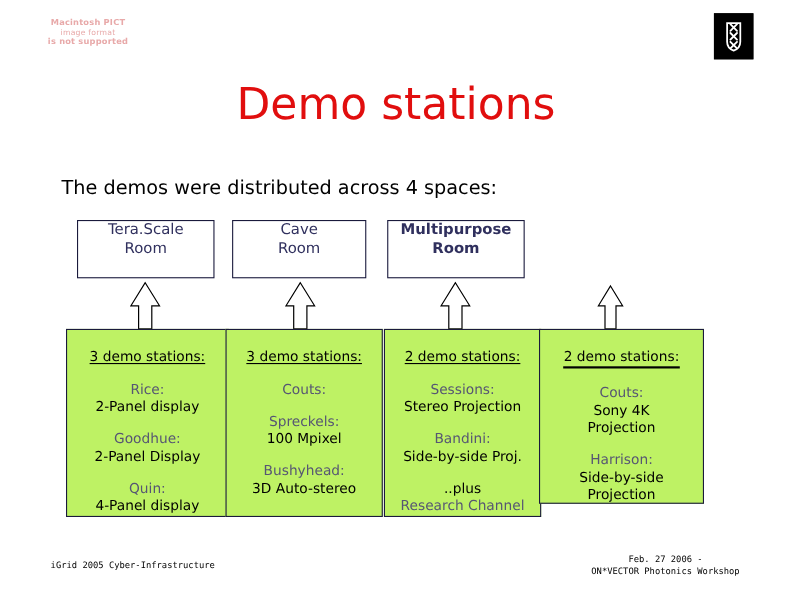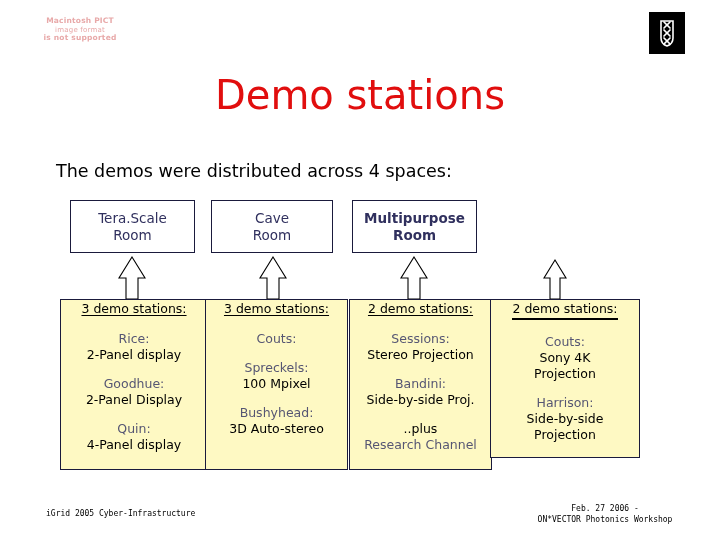--- a/index.html
+++ b/index.html
@@ -75,21 +75,21 @@
   .room-box {
     position: absolute;
     box-sizing: border-box;
     border: 1.2px solid #1a1a3c;
     background: #ffffff;
     color: #30305e;
     font-size: 13.5px;
     line-height: 17px;
     text-align: center;
     display: flex;
-    align-items: center;
+    align-items: flex-start;
     justify-content: center;
   }
   .room-box .rb-txt { display: block; }
 
   #room-0 { left: 70px;  top: 200px; width: 125px; height: 53px; }
   #room-1 { left: 211px; top: 200px; width: 122px; height: 53px; }
   #room-2 { left: 352px; top: 200px; width: 125px; height: 53px; font-weight: bold; }
   #room-3 { left: 492px; top: 223px; width: 122px; height: 29px; }
 
   
@@ -101,22 +101,22 @@
   #arrow-0 { left: 117px; top: 256px; height: 44px; }
   #arrow-1 { left: 258px; top: 256px; height: 44px; }
   #arrow-2 { left: 399px; top: 256px; height: 44px; }
   #arrow-3 { left: 540px; top: 256px; height: 44px; }
 
   
   .col {
     position: absolute;
     box-sizing: border-box;
     border: 1.2px solid #1a1a3c;
-    background: #fef9c3;
-    padding-top: 1px;
+    background: #bef264;
+    padding-top: 16px;
   }
   #col-0 { left: 60px;  top: 299px; width: 148px; height: 171px; }
   #col-1 { left: 205px; top: 299px; width: 143px; height: 171px; }
   #col-2 { left: 349px; top: 299px; width: 143px; height: 171px; }
   #col-3 { left: 490px; top: 299px; width: 150px; height: 159px; }
 
   .col-head {
     text-align: center;
     font-size: 12.5px;
     line-height: 16px;

